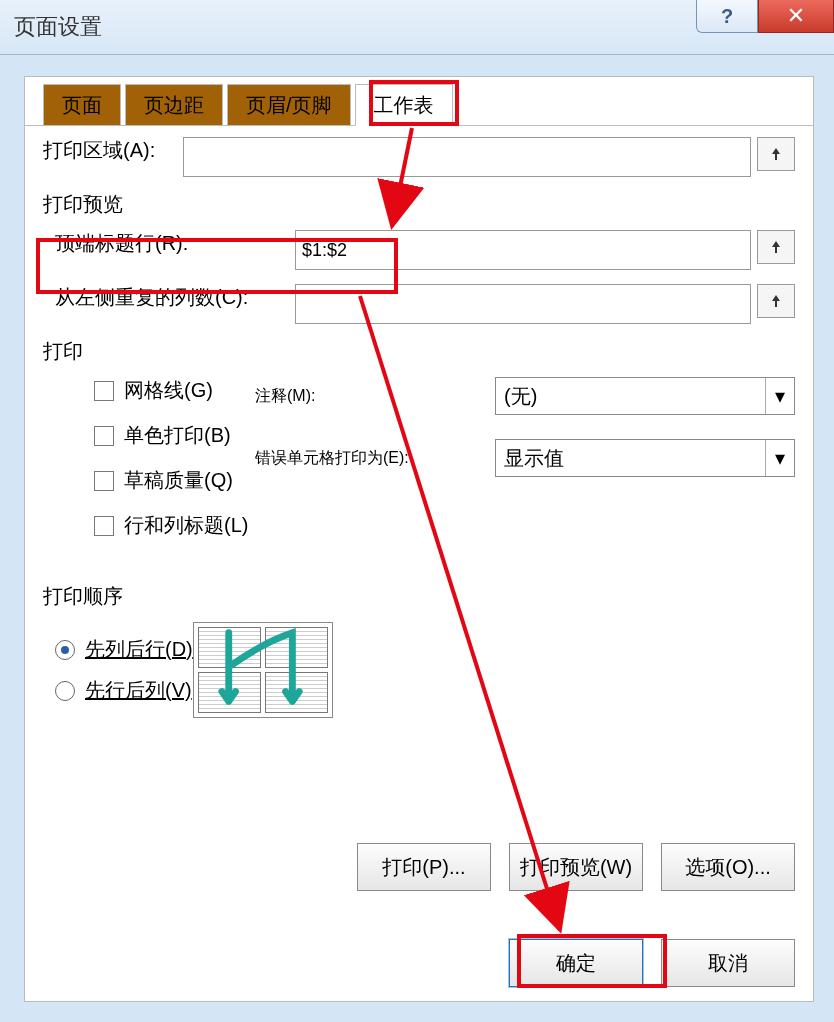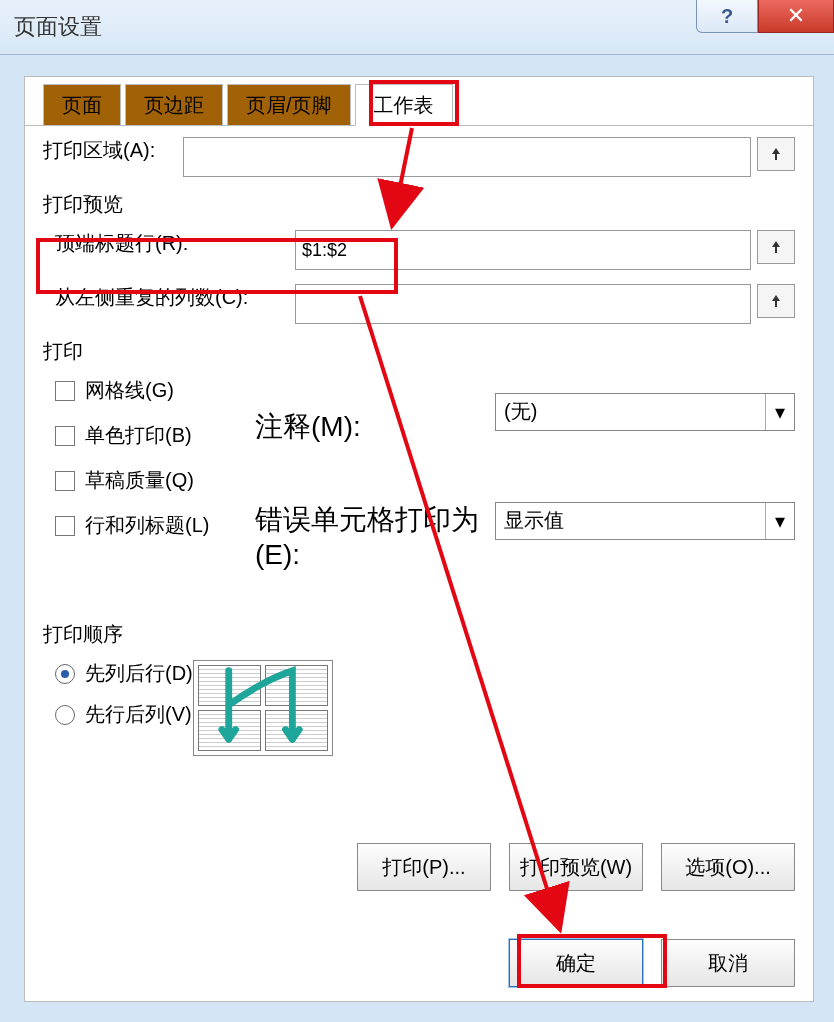--- a/index.html
+++ b/index.html
@@ -21,31 +21,31 @@
 
 .inner{position:absolute;left:18px;right:18px;top:60px;bottom:14px;}
 .row{display:flex;align-items:flex-start;margin-bottom:14px;}
 .lbl{white-space:nowrap;font-size:20px;}
 .txtinput{flex:1;height:40px;border:1px solid #999;background:#fff;padding:0 6px;font-size:18px;box-sizing:border-box;}
 .refbtn{width:36px;height:32px;border:1px solid #999;margin-left:6px;display:flex;align-items:center;justify-content:center;background:#f5f5f5;}
 .refbtn svg{width:16px;height:16px;}
 .section-title{font-size:20px;margin:10px 0 12px 0;}
 .checklist{display:flex;margin-top:6px;}
 .leftcol{width:200px;}
-.chk{display:flex;align-items:center;margin-bottom:18px;font-size:20px;}
+.chk{display:flex;align-items:center;margin-bottom:18px;font-size:20px;margin-left:39px;}
 .chk .box{width:18px;height:18px;border:1px solid #777;margin-right:10px;background:#fff;}
 .rightcol{flex:1;}
 .combo-row{display:flex;align-items:center;margin-bottom:24px;}
-.combo-row .clabel{width:240px;font-size:28px;margin-top:31px;}
+.combo-row .clabel{width:240px;font-size:16px;}
 .combo{flex:1;height:36px;border:1px solid #888;display:flex;align-items:center;padding:0 8px;font-size:20px;position:relative;background:#fff;}
 .combo .arrow{position:absolute;right:0;top:0;bottom:0;width:28px;border-left:1px solid #aaa;display:flex;align-items:center;justify-content:center;}
 .radio{display:flex;align-items:center;margin-bottom:14px;font-size:20px;}
 .radio .dot{width:18px;height:18px;border:1px solid #666;border-radius:50%;margin-right:10px;display:flex;align-items:center;justify-content:center;}
 .radio.sel .dot::after{content:"";width:8px;height:8px;background:#2a5ea8;border-radius:50%;}
-.order-wrap{display:flex;align-items:flex-start;}
+.order-wrap{display:flex;align-items:flex-end;text-decoration:underline;}
 .order-icon{width:140px;height:96px;border:1px solid #888;display:grid;grid-template-columns:1fr 1fr;grid-template-rows:1fr 1fr;gap:4px;padding:4px;position:relative;box-sizing:border-box;}
 .order-icon .pg{border:1px solid #777;background:repeating-linear-gradient(#fff,#fff 3px,#ccc 3px,#ccc 4px);}
 .order-icon svg{position:absolute;inset:0;width:100%;height:100%;}
 
 .btnrow{position:absolute;right:0;display:flex;gap:18px;}
 .btnrow.upper{bottom:96px;}
 .btnrow.lower{bottom:0;}
 .winbtn{min-width:132px;height:46px;border:1px solid #8a8a8a;background:linear-gradient(#fdfdfd,#e6e6e6);font-size:20px;display:flex;align-items:center;justify-content:center;}
 .winbtn.primary{border:1px solid #2b6fb5;outline:1px solid #9cc3ea;}
 

